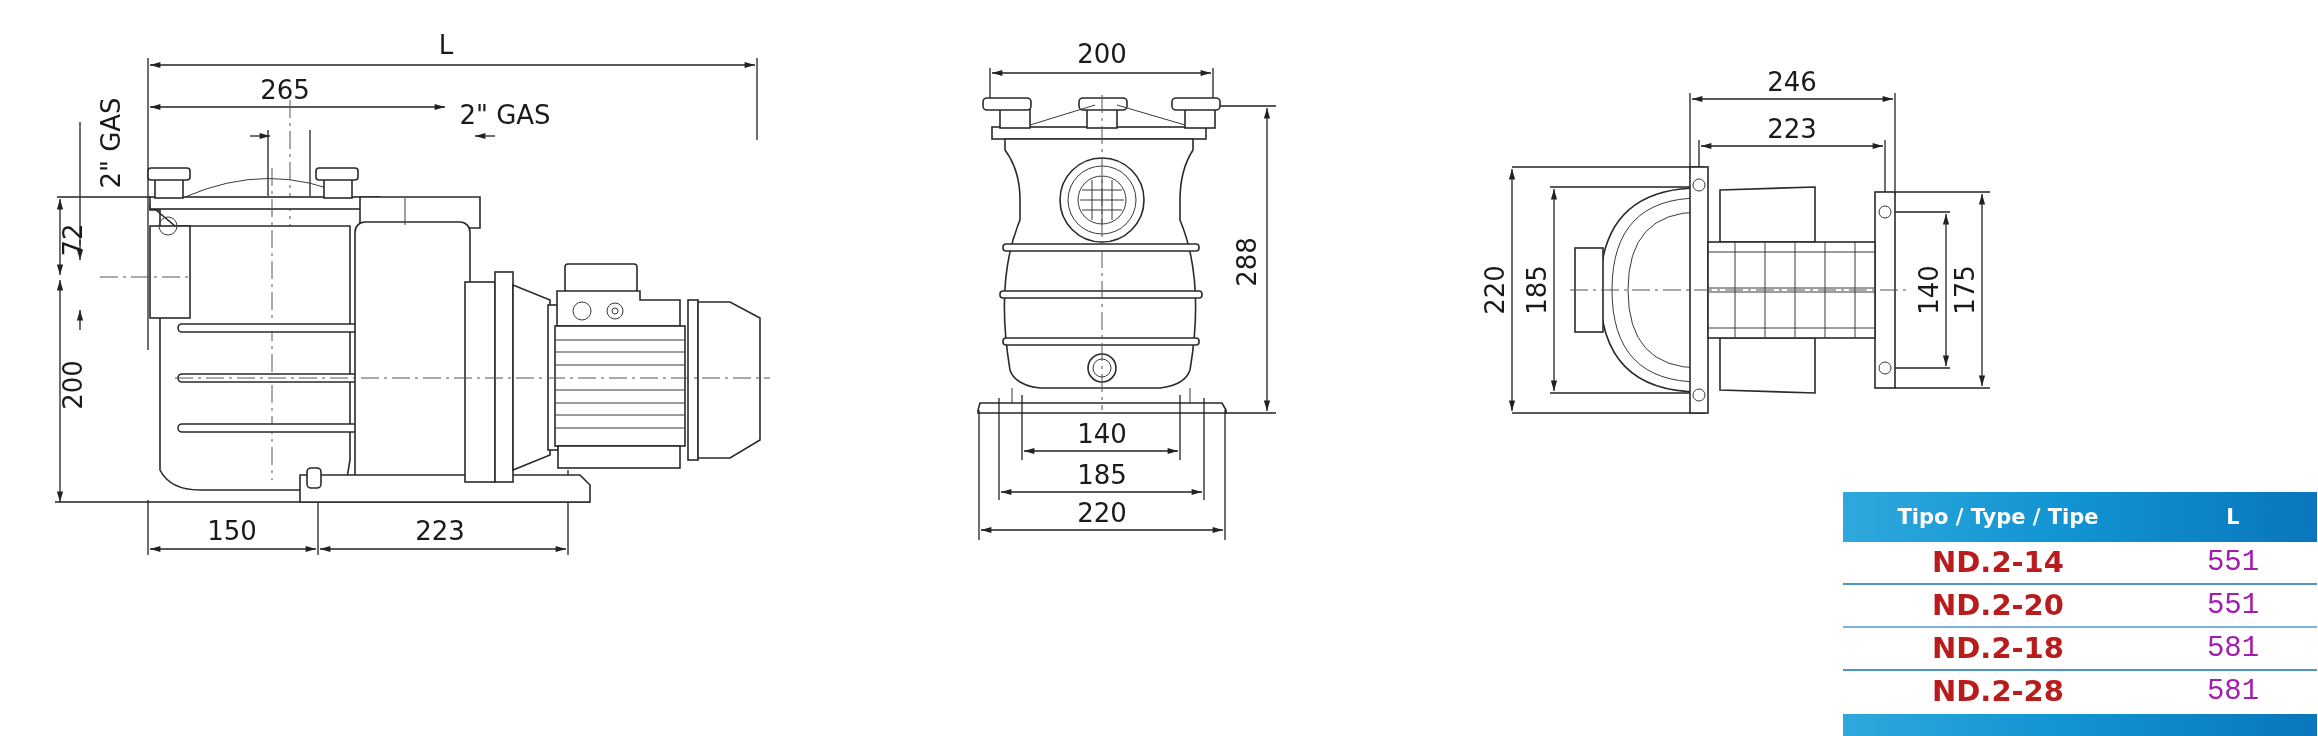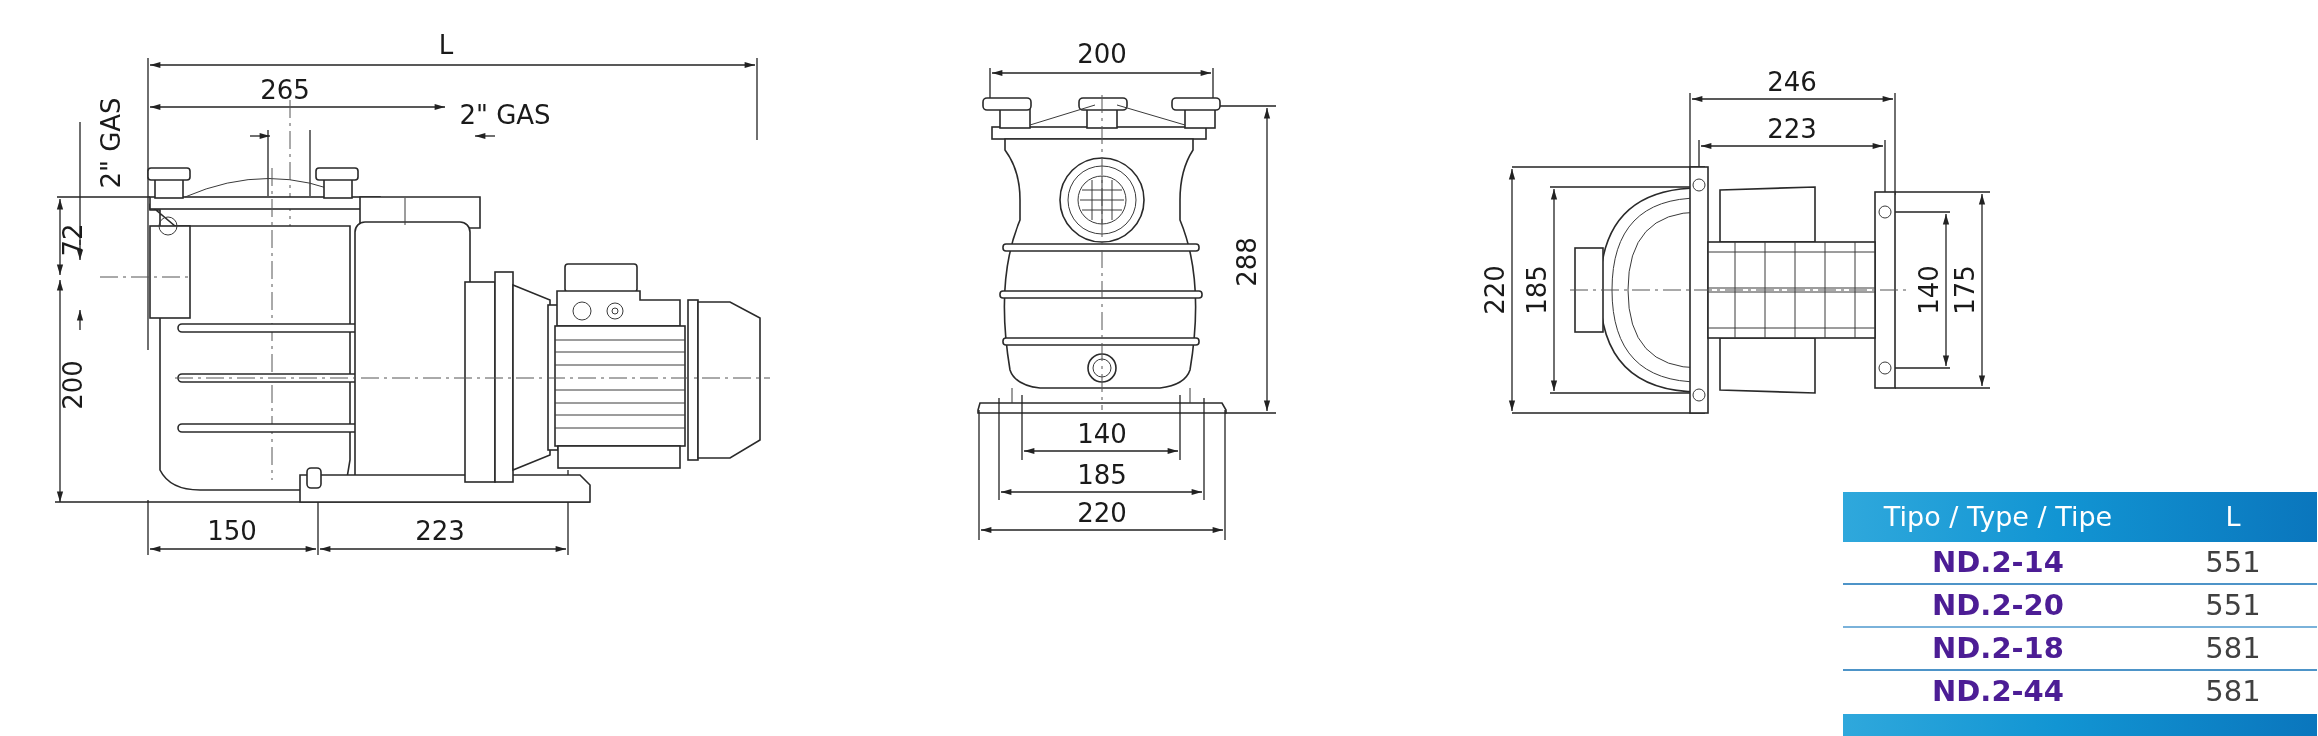--- a/index.html
+++ b/index.html
@@ -9,30 +9,30 @@
   svg text { font-family: "DejaVu Sans", "Liberation Sans", sans-serif; fill: #1a1a1a; }
   .dim { stroke: #222; stroke-width: 1.3; fill: none; }
   .part { stroke: #2a2a2a; stroke-width: 1.6; fill: #ffffff; }
   .thin { stroke: #3a3a3a; stroke-width: 1; fill: none; }
   .center { stroke: #555; stroke-width: 1; stroke-dasharray: 18 5 3 5; fill: none; }
 
   .spec-table { position: absolute; left: 1843px; top: 492px; width: 474px;
                 border-collapse: collapse; }
   .spec-table .hdr { height: 50px;
     background: linear-gradient(90deg, #2fa8dc 0%, #1295d3 45%, #0a76bd 100%); }
-  .spec-table .hdr div { display: inline-block; color: #ffffff; font-weight: normal;
-    font-size: 27px; line-height: 50px; vertical-align: top; }
+  .spec-table .hdr div { display: inline-block; color: #ffffff; font-weight: bold;
+    font-size: 21px; line-height: 50px; vertical-align: top; }
   .spec-table .col-type { width: 310px; text-align: center; }
   .spec-table .col-l { width: 160px; text-align: center; }
   .spec-table .row { height: 41px; border-bottom: 2px solid #4d94c8; }
   .spec-table .row:nth-child(3) { border-bottom-color: #7ab2da; }
   .spec-table .row div { display: inline-block; font-size: 29px; line-height: 41px;
-    color: #4c1d95; vertical-align: top; }
+    color: #b91c1c; vertical-align: top; }
   .spec-table .row .col-type { font-weight: bold; }
-  .spec-table .row .col-l { color: #404040; }
+  .spec-table .row .col-l { color: #a21caf; font-family: Liberation Mono, monospace; }
   .spec-table .row.last { border-bottom: none; }
   .spec-table .footer { height: 28px; margin-top: 2px;
     background: linear-gradient(90deg, #2fa8dc 0%, #1295d3 45%, #0a76bd 100%); }
 </style>
 </head>
 <body>
 
 <svg class="drawing" width="2318" height="736" viewBox="0 0 2318 736">
   <defs>
     <marker id="arr" viewBox="0 0 10 10" refX="10" refY="5" markerWidth="14" markerHeight="8" orient="auto-start-reverse">
@@ -263,16 +263,16 @@
   <div class="row">
     <div class="col-type">ND.2-14</div><div class="col-l">551</div>
   </div>
   <div class="row">
     <div class="col-type">ND.2-20</div><div class="col-l">551</div>
   </div>
   <div class="row">
     <div class="col-type">ND.2-18</div><div class="col-l">581</div>
   </div>
   <div class="row last">
-    <div class="col-type">ND.2-44</div><div class="col-l">581</div>
+    <div class="col-type">ND.2-28</div><div class="col-l">581</div>
   </div>
   <div class="footer"></div>
 </div>
 
 </body></html>

